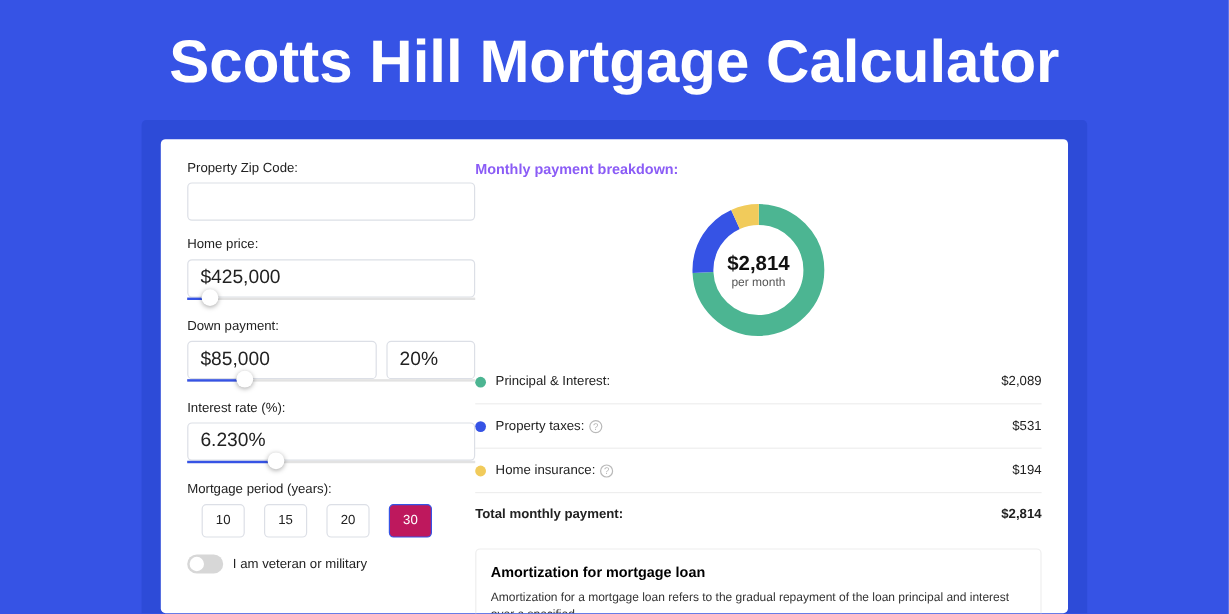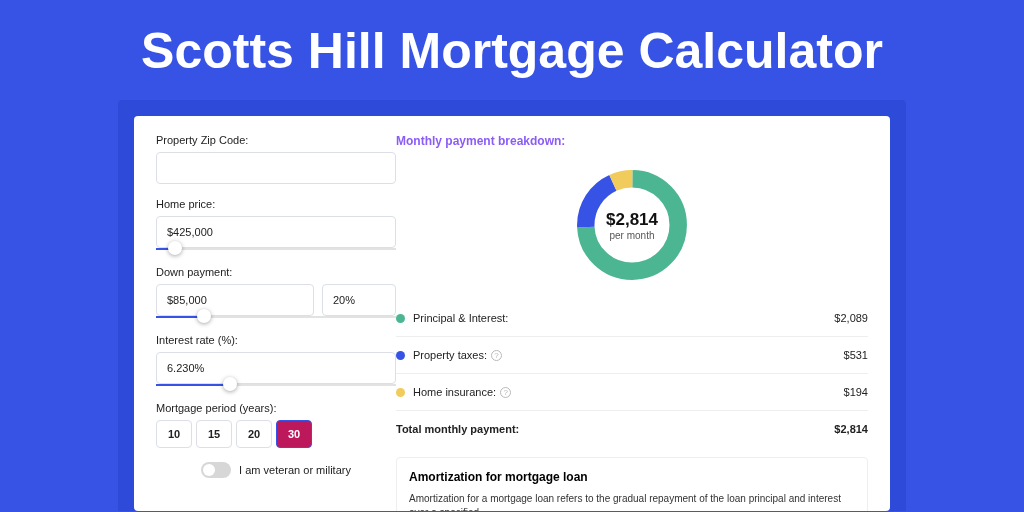--- a/index.html
+++ b/index.html
@@ -40,21 +40,21 @@
       font-size: 11px;
       color: #222;
       margin-bottom: 6px;
       display: block;
     }
     .text-input {
       width: 100%;
       border: 1px solid #dcdfe6;
       border-radius: 4px;
       padding: 8px 10px;
-      font-size: 11px;
+      font-size: 16px;
       color: #222;
       height: 32px;
     }
     .field-group { margin-bottom: 14px; position: relative; }
     .down-group { display: flex; gap: 8px; justify-content: space-between; }
     .down-amount { flex: 1; }
     .down-pct { width: 74px; }
 
     .slider-wrap {
       position: relative;
@@ -84,31 +84,32 @@
     }
 
     .period-row { display: flex; gap: 4px; }
     .period-btn {
       border: 1px solid #dcdfe6;
       background: #fff;
       height: 28px;
       min-width: 36px;
       border-radius: 4px;
       font-size: 11px;
-      font-weight: 700;
+      font-weight: 400;
       color: #222;
       cursor: pointer;
+      margin-left: 12px;
     }
     .period-btn.active {
       background: #be185d;
       border-color: #3653e5;
       color: #fff;
     }
 
-    .toggle-row { display: flex; align-items: center; gap: 8px; margin-top: 14px; justify-content: center; }
+    .toggle-row { display: flex; align-items: center; gap: 8px; margin-top: 14px; }
     .toggle {
       width: 30px; height: 16px;
       background: #d7d7d7;
       border-radius: 8px;
       position: relative;
       cursor: pointer;
     }
     .toggle::after {
       content: '';
       position: absolute;

